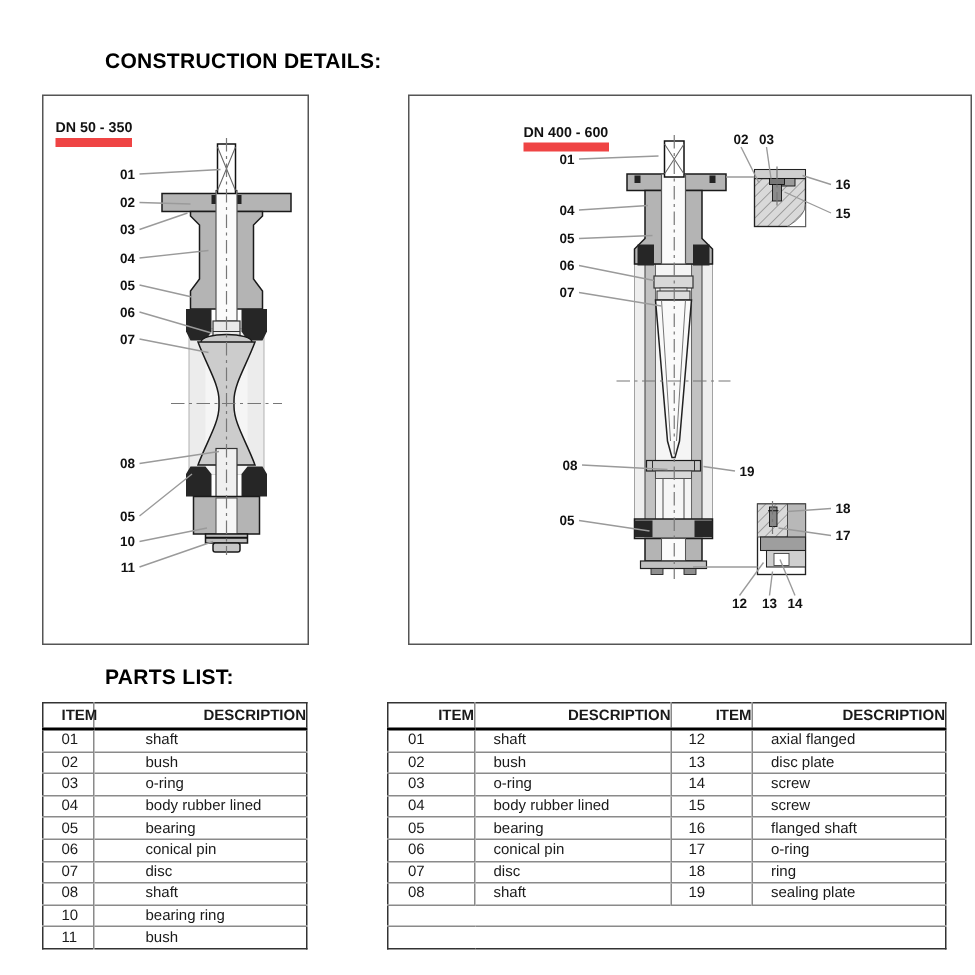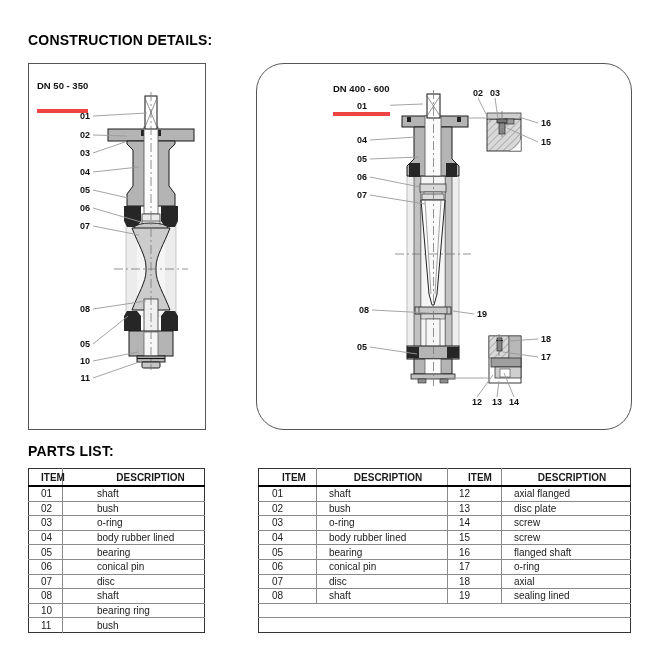--- a/index.html
+++ b/index.html
@@ -1,44 +1,44 @@
 <!DOCTYPE html>
 <html><head>
 <meta charset="utf-8">
 <style>
   html,body{margin:0;padding:0;}
   body{
     width:650px;height:650px;background:#ffffff;position:relative;
     font-family:"Liberation Sans",sans-serif;color:#111;
     -webkit-font-smoothing:antialiased;
   }
-  .h-title{position:absolute;font-weight:bold;font-size:14px;letter-spacing:.2px;color:#000;}
+  .h-title{position:absolute;font-weight:bold;font-size:14px;letter-spacing:.2px;color:#000;margin-left:42px;}
   #title-main{left:28px;top:32px;}
   #title-parts{left:28px;top:443px;}
 
   .dbox{position:absolute;border:1px solid #555;background:#fff;}
   #box-left{left:28px;top:63px;width:176px;height:365px;}
-  #box-right{left:256px;top:63px;width:374px;height:365px;border-radius:28px;}
+  #box-right{left:272px;top:63px;width:374px;height:365px;}
   .dbox svg{position:absolute;left:0;top:0;}
   .dn{position:absolute;font-size:9.5px;font-weight:bold;color:#111;
-      border-bottom:4px solid #ef4444;padding-bottom:18px;background:#fff;}
+      border-bottom:6px solid #ef4444;padding-bottom:1px;background:#fff;}
   #box-left .dn{left:8px;top:16px;}
   #box-right .dn{left:76px;top:19px;}
 
   .callout{position:absolute;width:18px;font-size:9px;font-weight:bold;color:#111;
            transform:translateY(-50%);line-height:10px;background:transparent;}
   .callout.r{text-align:right;}
   .callout.l{text-align:left;}
   .callout.c{text-align:center;}
 
   table{position:absolute;border-collapse:collapse;table-layout:fixed;
         font-size:10px;color:#1a1a1a;border:1px solid #333;background:#fff;}
   #table-left{left:28px;top:468px;width:176px;}
   #table-right{left:258px;top:468px;width:372px;}
-  th{font-weight:bold;text-align:center;height:16px;padding:0;vertical-align:middle;
+  th{font-weight:bold;text-align:right;height:16px;padding:0;vertical-align:middle;
      border-bottom:2px solid #000;font-size:10px;white-space:nowrap;}
   td{height:13.6px;padding:0;vertical-align:middle;border-top:1px solid #8a8a8a;white-space:nowrap;}
 
   #table-left th:nth-child(1),#table-left td:nth-child(1){border-right:1px solid #8a8a8a;padding-left:12px;}
   #table-left th:nth-child(2),#table-left td:nth-child(2){padding-left:34px;}
 
   #table-right th:nth-child(1),#table-right td:nth-child(1){border-right:1px solid #8a8a8a;padding-left:13px;}
   #table-right th:nth-child(2),#table-right td:nth-child(2){border-right:1px solid #8a8a8a;padding-left:12px;}
   #table-right th:nth-child(3),#table-right td:nth-child(3){border-right:1px solid #8a8a8a;padding-left:11px;}
   #table-right th:nth-child(4),#table-right td:nth-child(4){padding-left:12px;}
@@ -352,27 +352,27 @@
       <tr>
         <td>06</td>
         <td>conical pin</td>
         <td>17</td>
         <td>o-ring</td>
       </tr>
       <tr>
         <td>07</td>
         <td>disc</td>
         <td>18</td>
-        <td>axial</td>
+        <td>ring</td>
       </tr>
       <tr>
         <td>08</td>
         <td>shaft</td>
         <td>19</td>
-        <td>sealing lined</td>
+        <td>sealing plate</td>
       </tr>
       <tr class="empty">
         <td></td>
         <td></td>
         <td></td>
         <td></td>
       </tr>
       <tr class="empty">
         <td></td>
         <td></td>

